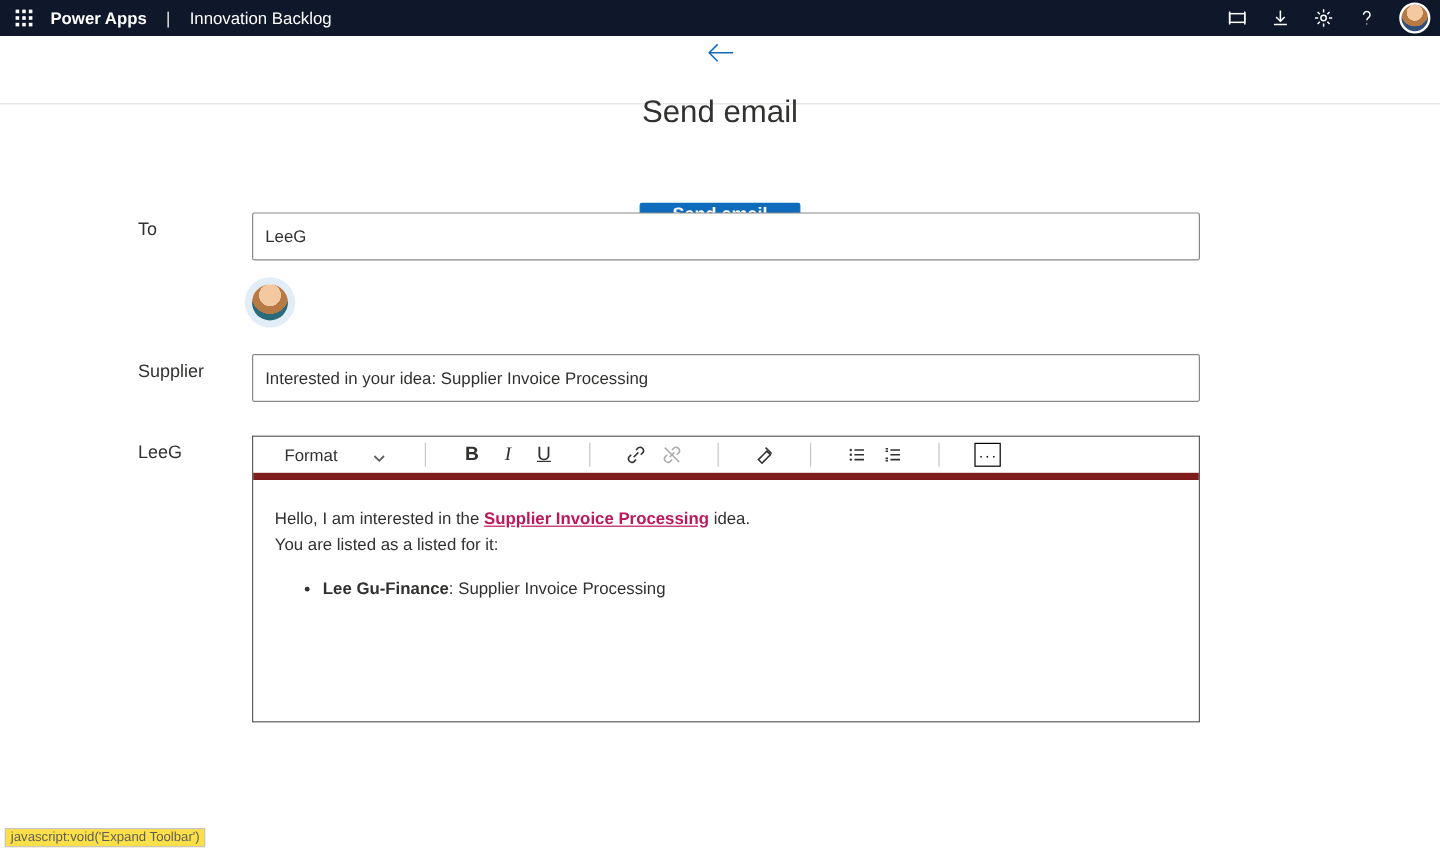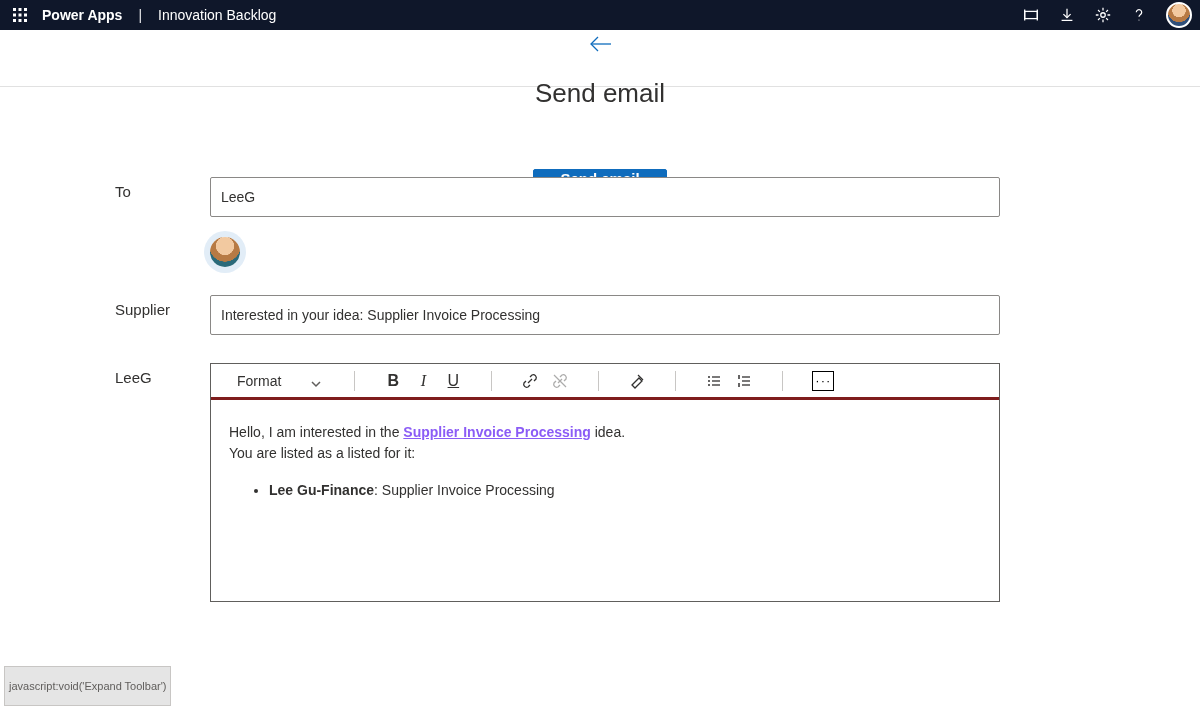--- a/index.html
+++ b/index.html
@@ -32,40 +32,40 @@
   .form { padding: 90px 200px 40px 115px; }
   .row { display:flex; align-items:flex-start; margin-bottom: 28px; }
   .label { width: 95px; font-size: 15px; color:#323130; padding-top:6px; }
   .field { flex:1; }
   .input { width:100%; height:40px; border:1px solid #8a8886; border-radius:2px; padding:0 10px; font-size:14px; color:#323130; }
   .row-to .below { margin-top:20px; }
   .recipient-chip { width:30px; height:30px; border-radius:50%; background: radial-gradient(circle at 50% 30%, #f2c9a0 0 35%, #b77a44 36% 60%, #2a6a7a 61% 100%); box-shadow: 0 0 0 6px rgba(15,108,189,0.12); }
 
   
   .editor { border:1px solid #605e5c; }
-  .toolbar { height:36px; display:flex; align-items:center; padding:0 14px; gap:17px; border-bottom:3px solid #7f1d1d; position:relative; }
+  .toolbar { height:36px; display:flex; align-items:center; padding:0 14px; gap:17px; border-bottom:6px solid #7f1d1d; position:relative; }
   .tool-group { display:flex; align-items:center; gap:12px; padding:0 12px; }
   .tool-sep { width:1px; height:20px; background:#c8c6c4; }
   .format-dd { display:flex; align-items:center; gap:30px; font-size:14px; color:#323130; cursor:pointer; padding-right:4px;}
   .caret-down { width:10px; height:10px; }
   .caret-down svg { width:10px; height:10px; stroke:#605e5c; stroke-width:1.5; fill:none; }
   .fmt-btn { width:18px; height:18px; display:flex; align-items:center; justify-content:center; cursor:pointer; color:#323130; }
   .fmt-btn.bold { font-weight:800; font-size:16px; }
   .fmt-btn.italic { font-style:italic; font-size:16px; font-family:"Times New Roman",serif; }
   .fmt-btn.underline { text-decoration:underline; font-size:16px; }
   .fmt-btn.disabled { opacity:.4; cursor:default; }
   .fmt-btn svg { width:16px; height:16px; stroke:#323130; stroke-width:1.3; fill:none; }
   .more-box { width:22px; height:20px; border:1px solid #000; display:flex; align-items:center; justify-content:center; font-size:13px; letter-spacing:1px; cursor:pointer; }
 
   .editor-body { padding: 22px 18px 100px 18px; font-size:14px; color:#323130; min-height:176px; line-height:1.5; }
-  .editor-body a { color:#8b5cf6; text-decoration:underline; font-weight:600; }
+  .editor-body a { color:#be185d; text-decoration:underline; font-weight:600; }
   .editor-body ul { margin:16px 0 0 40px; }
   .editor-body li strong { font-weight:700; }
 
-  .statusbar { position:absolute; left:4px; bottom:4px; font-size:11px; color:#605e5c; border:1px solid #c8c6c4; background:#e5e5e5; padding:13px 4px; }
+  .statusbar { position:absolute; left:4px; bottom:4px; font-size:11px; color:#605e5c; border:1px solid #c8c6c4; background:#fde047; padding:1px 4px; }
 </style>
 </head>
 <body>
 
 <div class="titlebar">
   <div class="titlebar-left">
     <div class="waffle">
       <svg viewBox="0 0 16 16">
           <rect x="1" y="1" width="3" height="3"></rect>
           <rect x="6.5" y="1" width="3" height="3"></rect>

